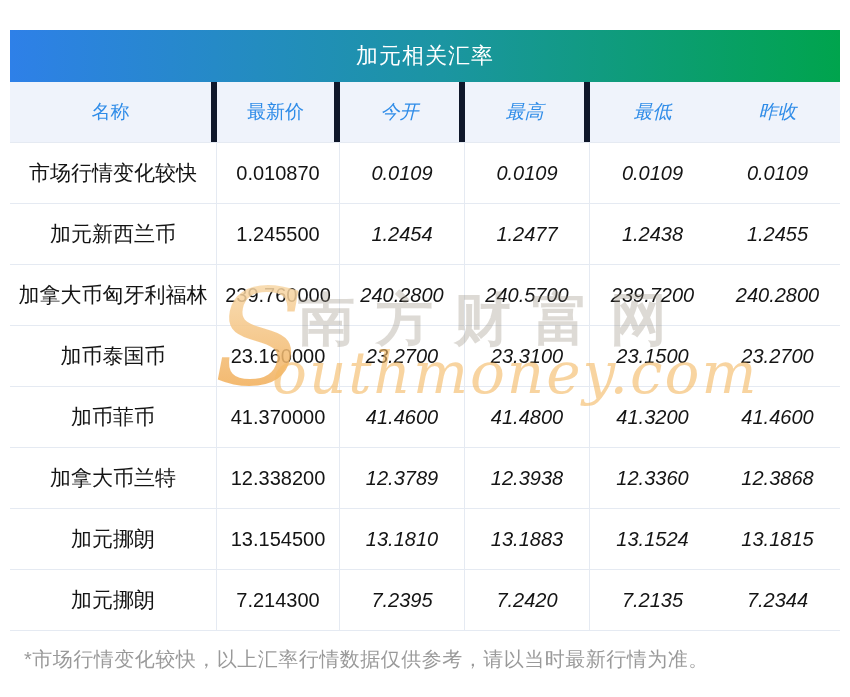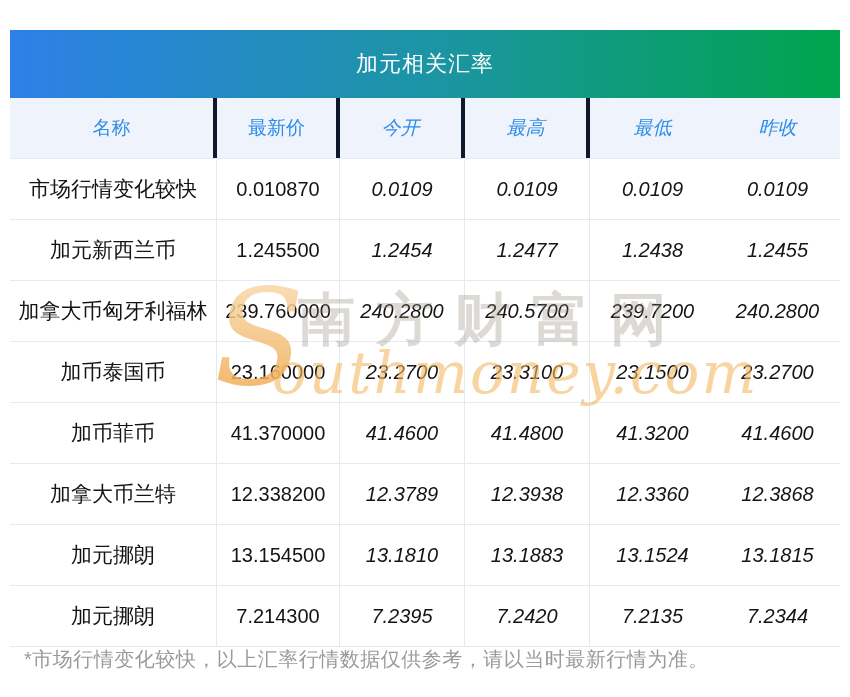--- a/index.html
+++ b/index.html
@@ -2,37 +2,37 @@
 <html><head>
 <meta charset="utf-8">
 <style>
   html,body { margin:0; padding:0; background:#ffffff; }
   .page {
     position:relative; width:850px; height:697px; background:#ffffff;
     overflow:hidden; font-family:"Liberation Sans", sans-serif;
   }
   .panel { position:absolute; left:10px; top:30px; width:830px; }
   .title-bar {
-    height:68px; display:flex; align-items:center; justify-content:center;
+    height:52px; display:flex; align-items:center; justify-content:center;
     background:linear-gradient(90deg,#2e80e8 0%,#1b95a2 52%,#00a44d 100%);
     color:#ffffff; font-size:22px; letter-spacing:1px;
   }
   .trow {
     display:flex; height:61px; box-sizing:border-box;
     border-bottom:1px solid #e5eaf2; background:#ffffff;
   }
   .trow.header { background:#eff3fb; color:#2f8ce8; font-size:19px; }
   .cell {
     display:flex; align-items:center; justify-content:center;
     box-sizing:border-box; white-space:nowrap;
   }
   .c0 { width:207px; } .c1 { width:123px; }
   .c2,.c3,.c4,.c5 { width:125px;font-style:italic; }
   .bR { border-right:1px solid #e5eaf2; }
-  .trow.header .bR { border-right:4px solid #0f172a;text-align:right; }
+  .trow.header .bR { border-right:6px solid #0f172a;text-align:right; }
   .trow.data { font-size:20px; color:#141414; }
   .trow.data .c0 { font-size:21px; }
   .footer-note {
     position:absolute; left:24px; top:646px; font-size:20px;
     color:#9a9a9a; letter-spacing:0.5px; white-space:nowrap;
   }
   .watermark { position:absolute; left:0; top:0; width:850px; height:697px; pointer-events:none; }
   .wm-s {
     position:absolute; left:214px; top:272px; font-family:"DejaVu Serif", serif;
     font-style:italic; font-size:132px; line-height:1; font-weight:400;

